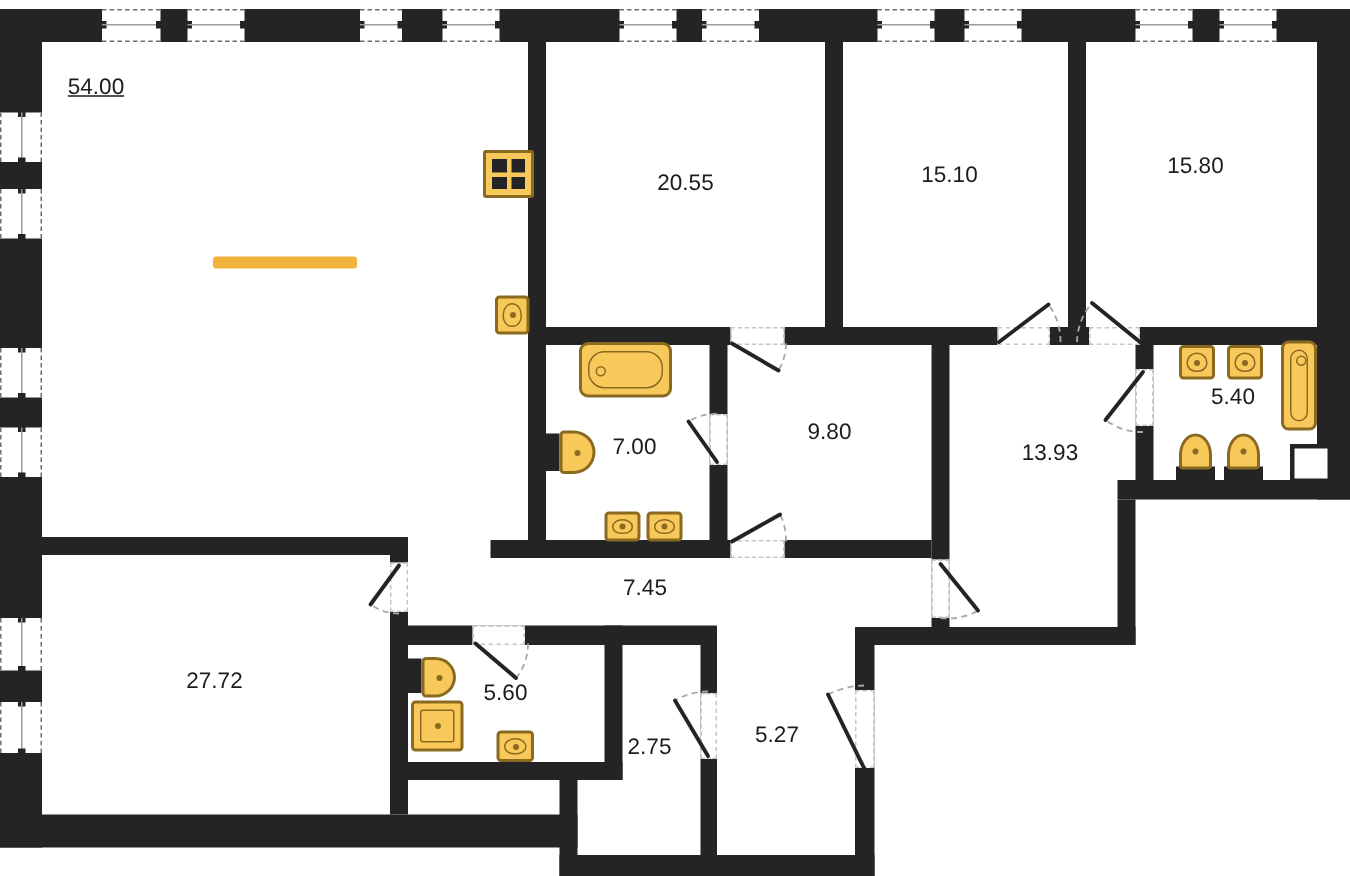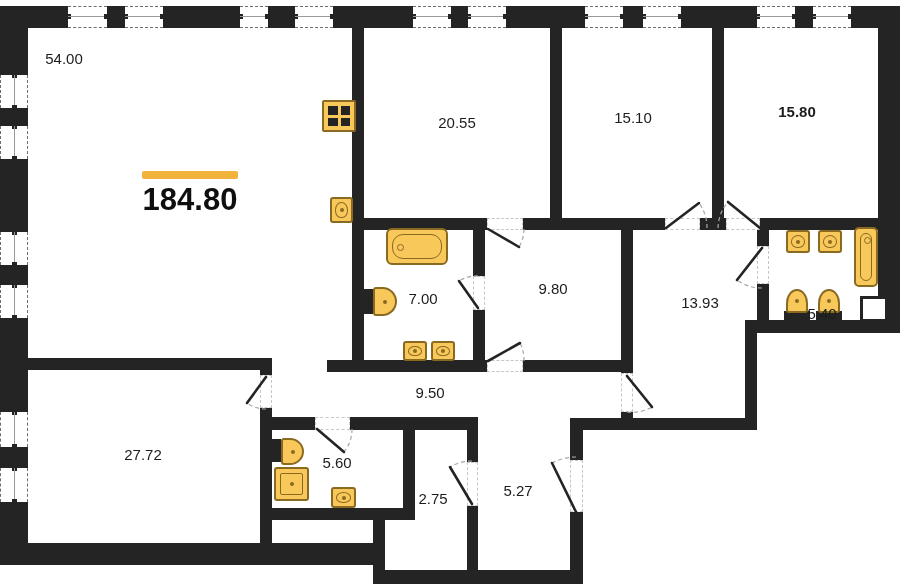--- a/index.html
+++ b/index.html
@@ -239,30 +239,29 @@
   <div class="fx" style="left:274px;top:467px;width:35px;height:34px">
       <i class="sq"></i>
       <i class="dot"></i>
     </div>
   <div class="fx" style="left:331px;top:487px;width:25px;height:21px">
       <i class="basin"></i>
       <i class="dot"></i>
     </div>
 
   <div class="total-bar" style="left:142px;top:171px;width:96px;height:8px"></div>
-  <div class="total-label" style="left:138px;top:182px;width:104px">184.80</div>
 
   <div id="labels-layer">
-      <div class="room-label" style="left: 64px; top: 58px;">54.00</div>
+      <div class="room-label" style="left: 64px; top: 58px; text-decoration: underline;">54.00</div>
       <div class="room-label" style="left: 457px; top: 122px;">20.55</div>
       <div class="room-label" style="left: 633px; top: 117px;">15.10</div>
-      <div class="room-label" style="left: 797px; top: 111px; font-weight: bold;">15.80</div>
+      <div class="room-label" style="left: 797px; top: 111px;">15.80</div>
       <div class="room-label" style="left: 423px; top: 298px;">7.00</div>
       <div class="room-label" style="left: 553px; top: 288px;">9.80</div>
       <div class="room-label" style="left: 700px; top: 302px;">13.93</div>
-      <div class="room-label" style="left: 822px; top: 265px; margin-top: 48px;">5.40</div>
-      <div class="room-label" style="left: 430px; top: 392px;">9.50</div>
+      <div class="room-label" style="left: 822px; top: 265px;">5.40</div>
+      <div class="room-label" style="left: 430px; top: 392px;">7.45</div>
       <div class="room-label" style="left: 143px; top: 454px;">27.72</div>
       <div class="room-label" style="left: 337px; top: 462px;">5.60</div>
       <div class="room-label" style="left: 433px; top: 498px;">2.75</div>
       <div class="room-label" style="left: 518px; top: 490px;">5.27</div>
     </div>
 </div>
 
 </body></html>

